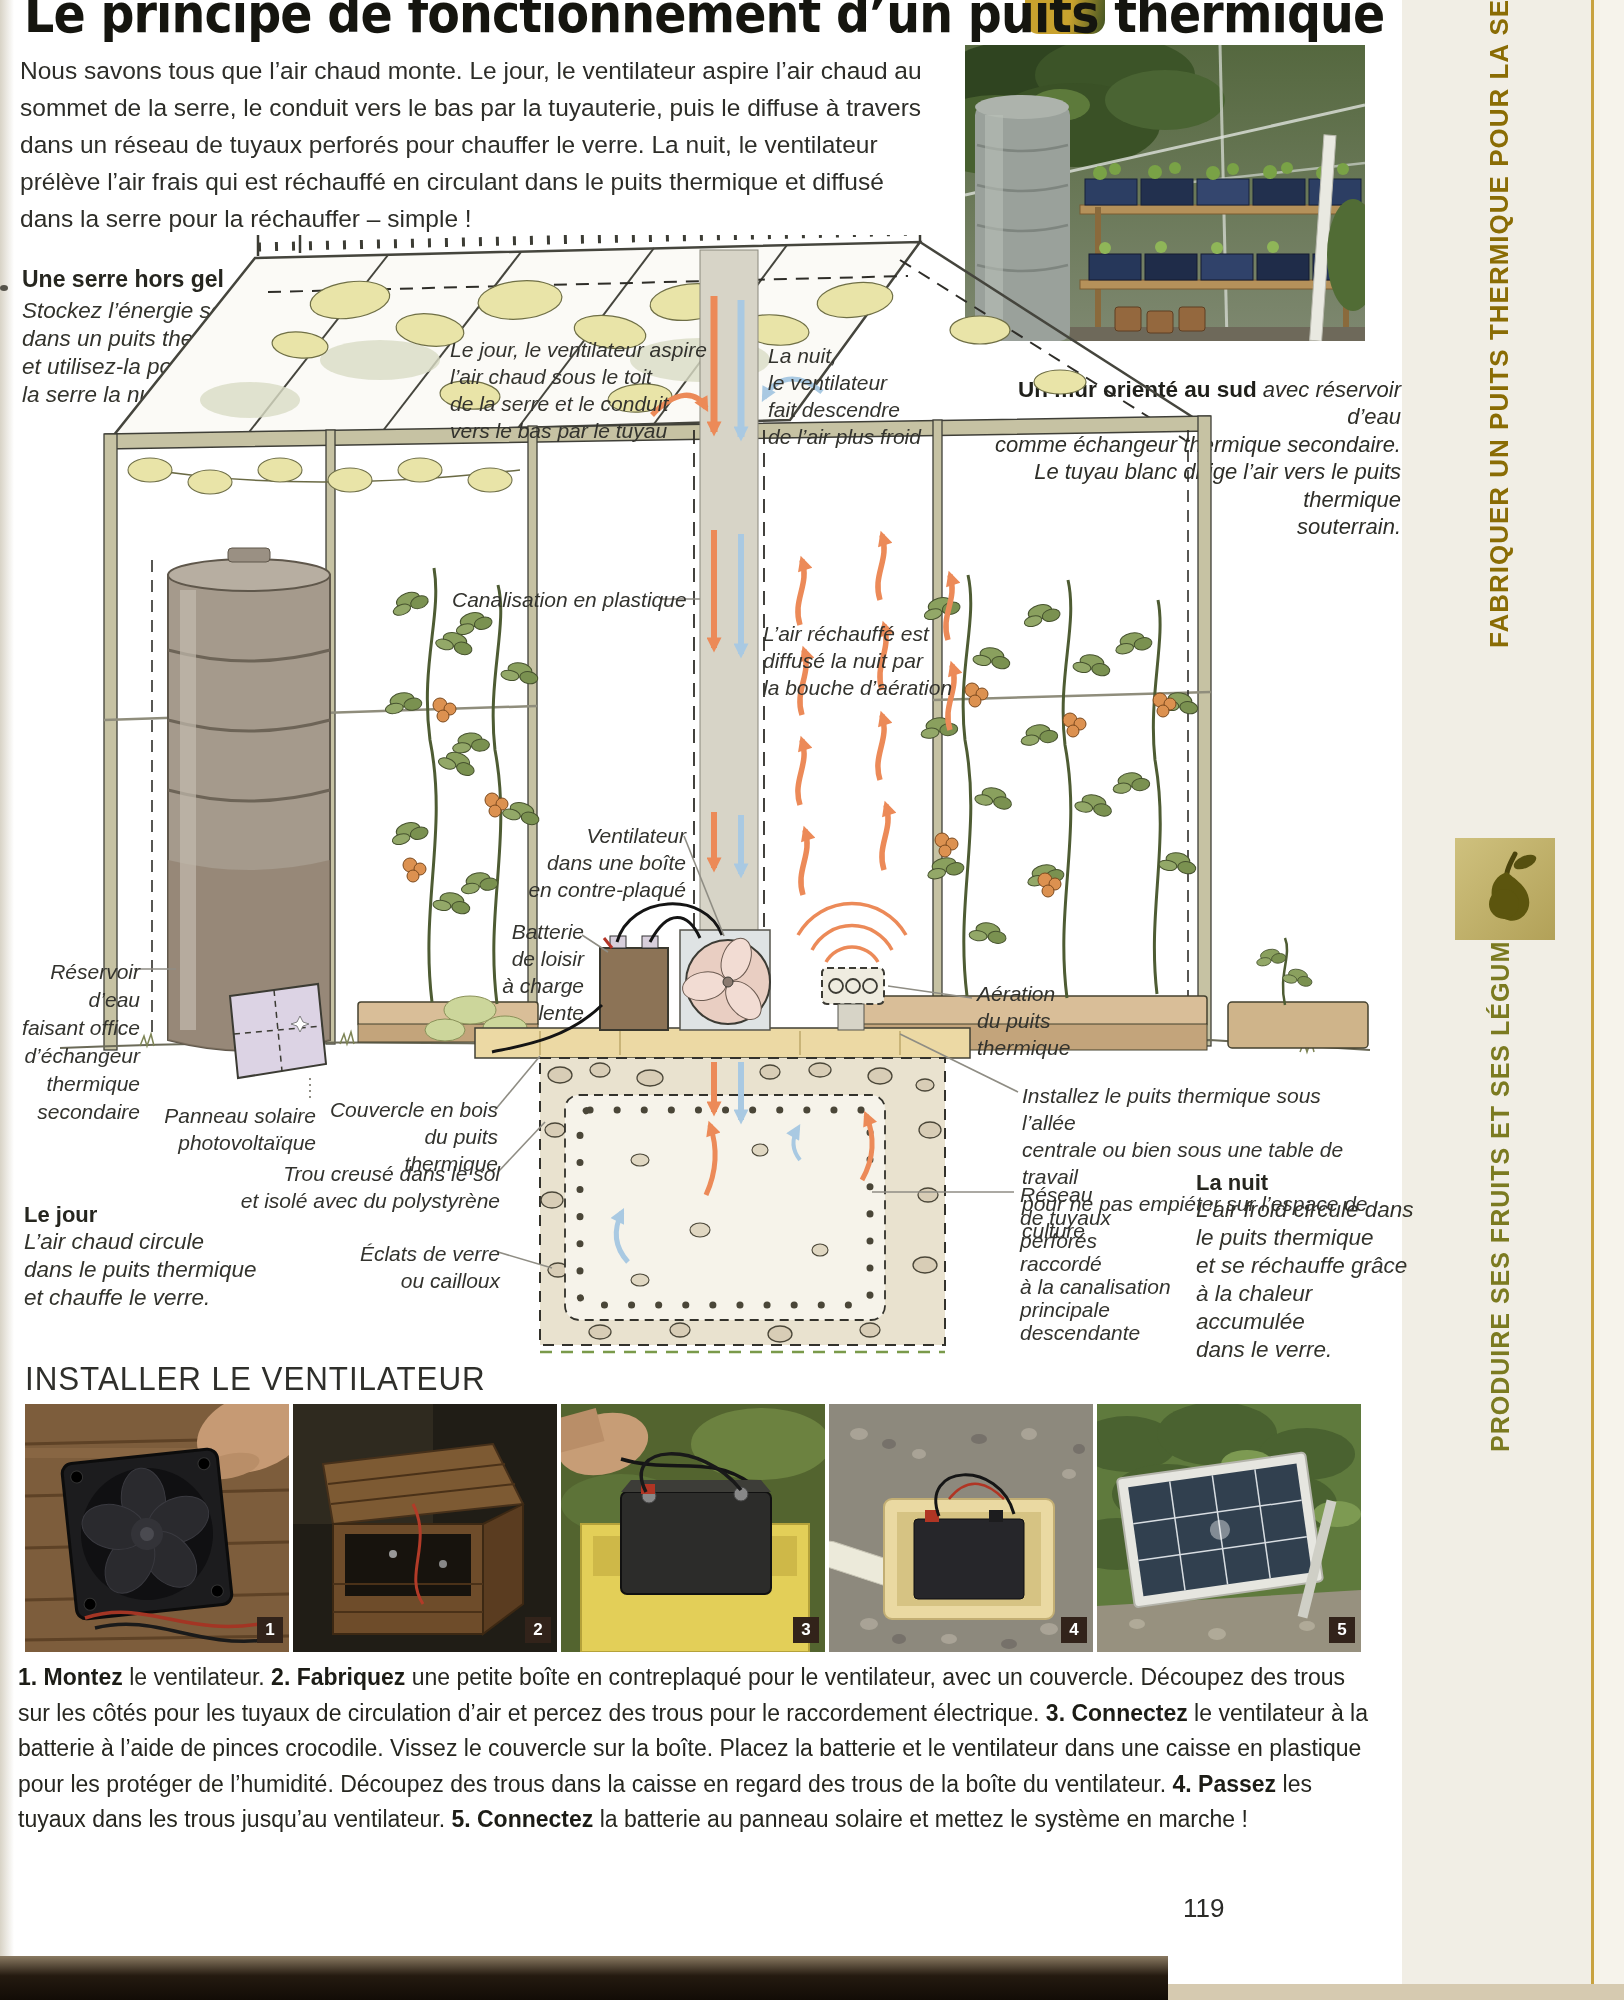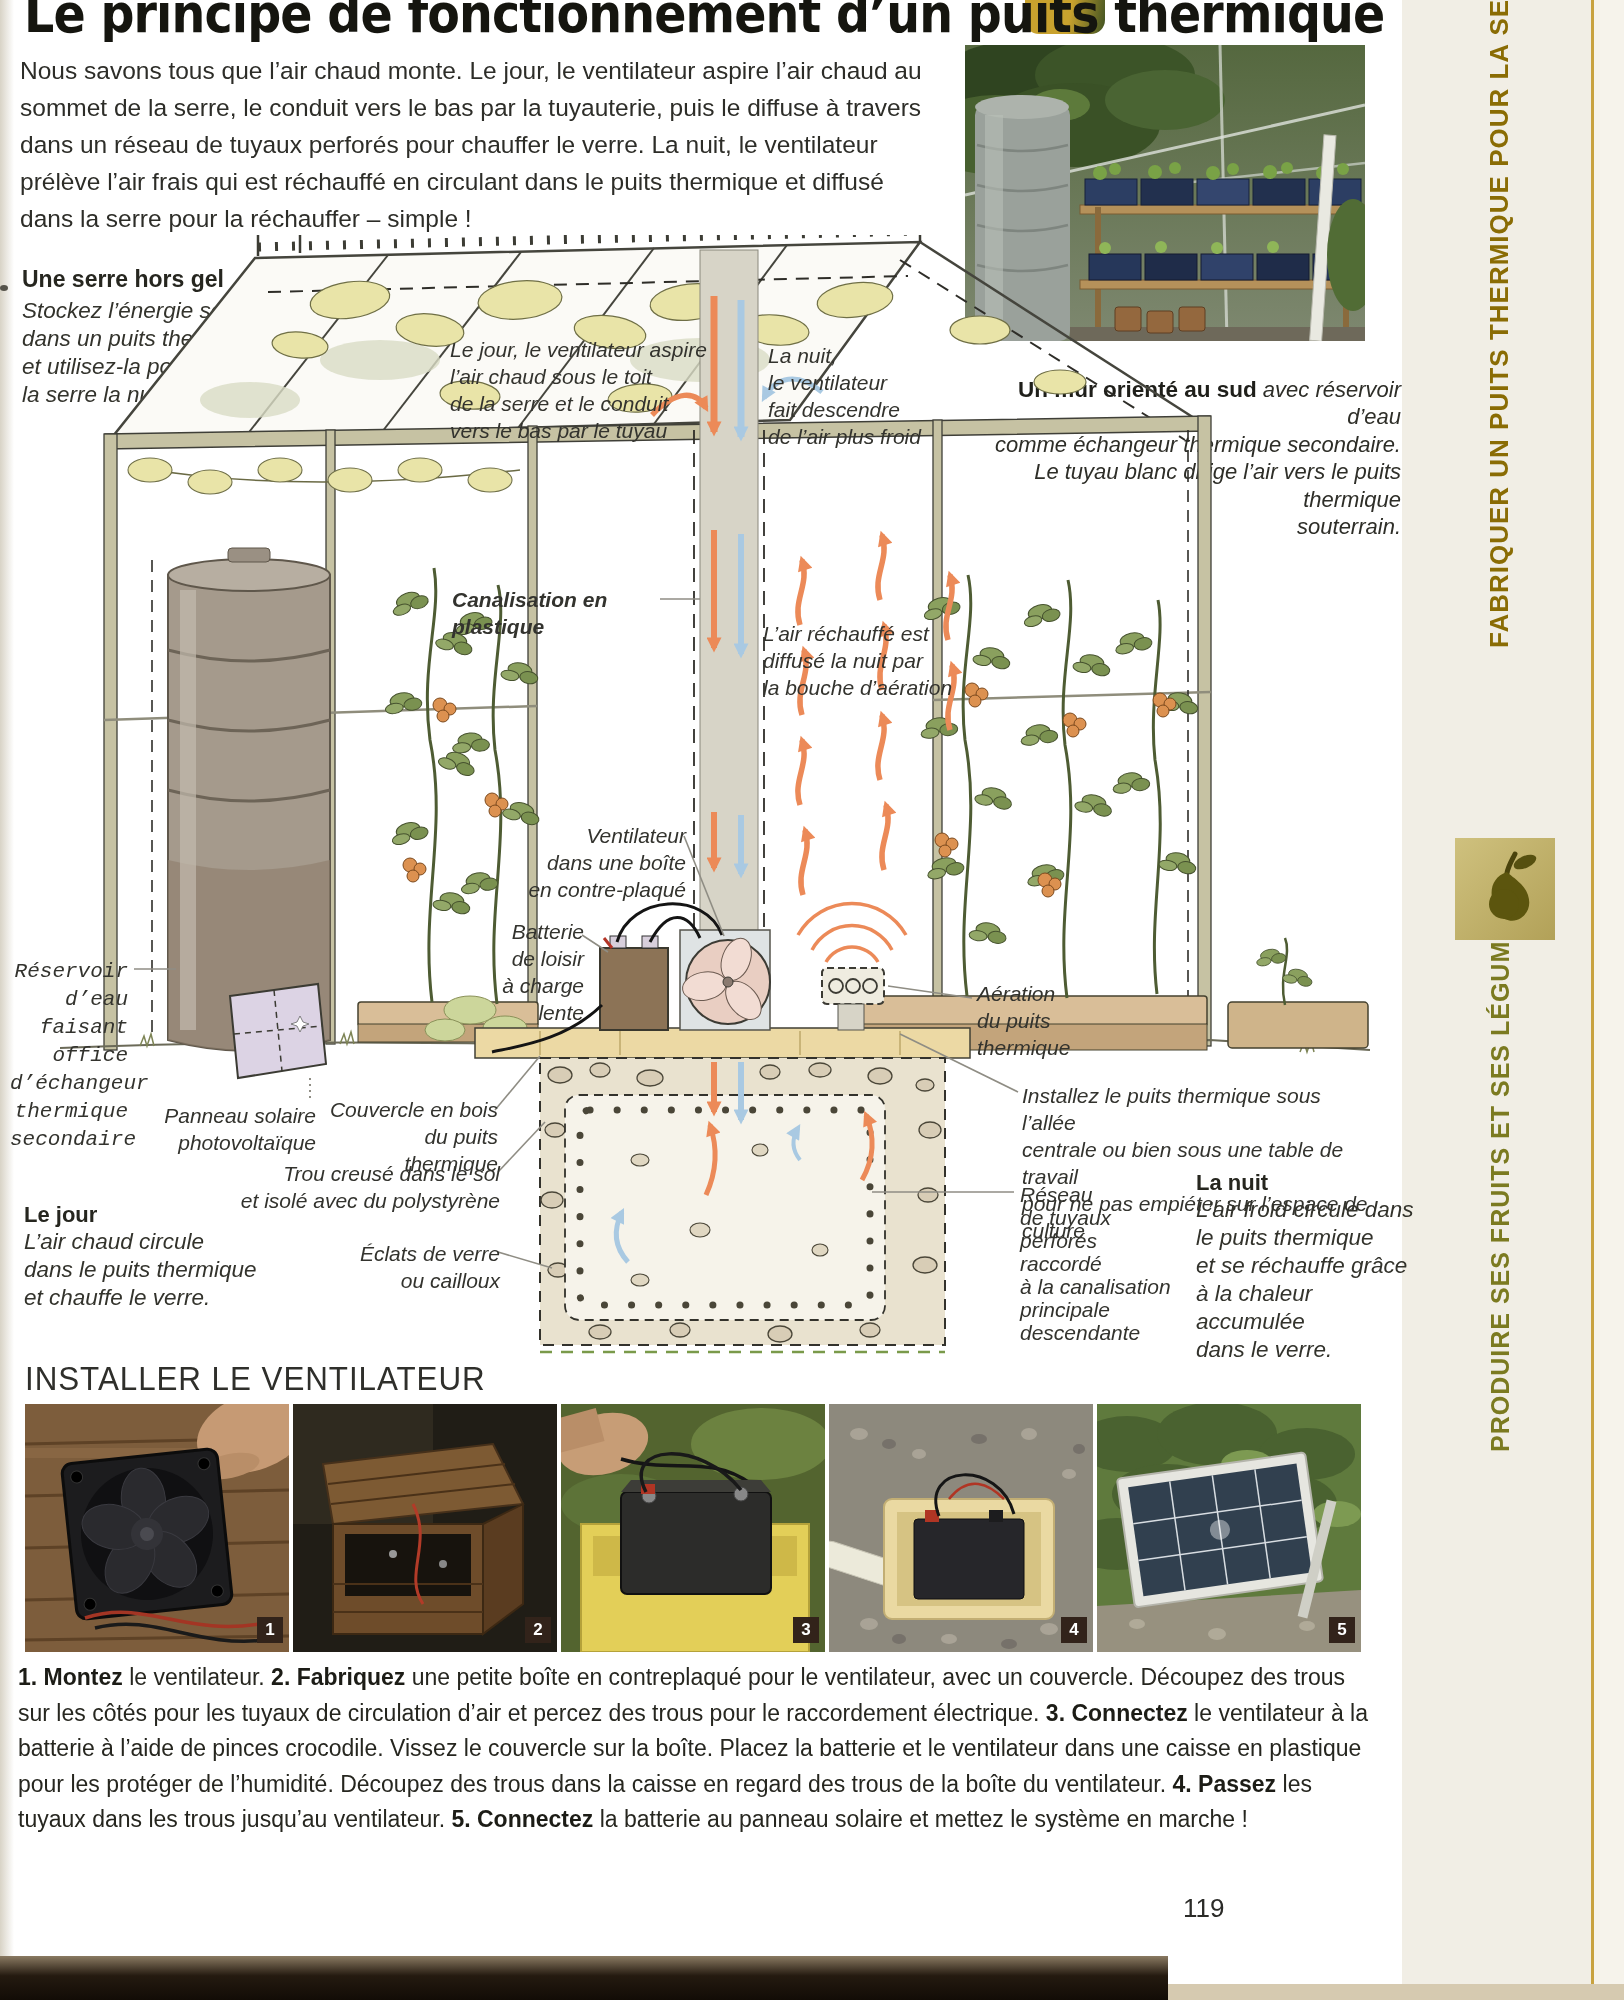--- a/index.html
+++ b/index.html
@@ -430,32 +430,32 @@
   </svg>
 
   <div class="lbl" style="left:450px;top:336px;width:262px;">Le jour, le ventilateur aspire
 l’air chaud sous le toit
 de la serre et le conduit
 vers le bas par le tuyau</div>
   <div class="lbl" style="left:768px;top:342px;width:200px;">La nuit,
 le ventilateur
 fait descendre
 de l’air plus froid</div>
-  <div class="lbl" style="left:452px;top:586px;width:240px;font-weight:bold;">Canalisation en plastique</div>
+  <div class="lbl" style="left:452px;top:586px;width:240px;">Canalisation en plastique</div>
   <div class="lbl" style="left:763px;top:584px;width:210px;margin-top:36px;">L’air réchauffé est
 diffusé la nuit par
 la bouche d’aération</div>
   <div class="lbl r" style="left:500px;top:822px;width:180px;">Ventilateur
 dans une boîte
 en contre-plaqué</div>
   <div class="lbl r" style="left:470px;top:918px;width:108px;">Batterie
 de loisir
 à charge
 lente</div>
-  <div class="lbl r" style="left:4px;top:958px;width:118px;line-height:28px;font-family:Liberation Mono, monospace;">Réservoir
+  <div class="lbl r" style="left:16px;top:958px;width:118px;line-height:28px;">Réservoir
 d’eau
 faisant office
 d’échangeur
 thermique
 secondaire</div>
   <div class="lbl r" style="left:145px;top:1102px;width:165px;">Panneau solaire
 photovoltaïque</div>
   <div class="lbl r" style="left:320px;top:1096px;width:172px;">Couvercle en bois
 du puits thermique</div>
   <div class="lbl r" style="left:228px;top:1160px;width:266px;">Trou creusé dans le sol

